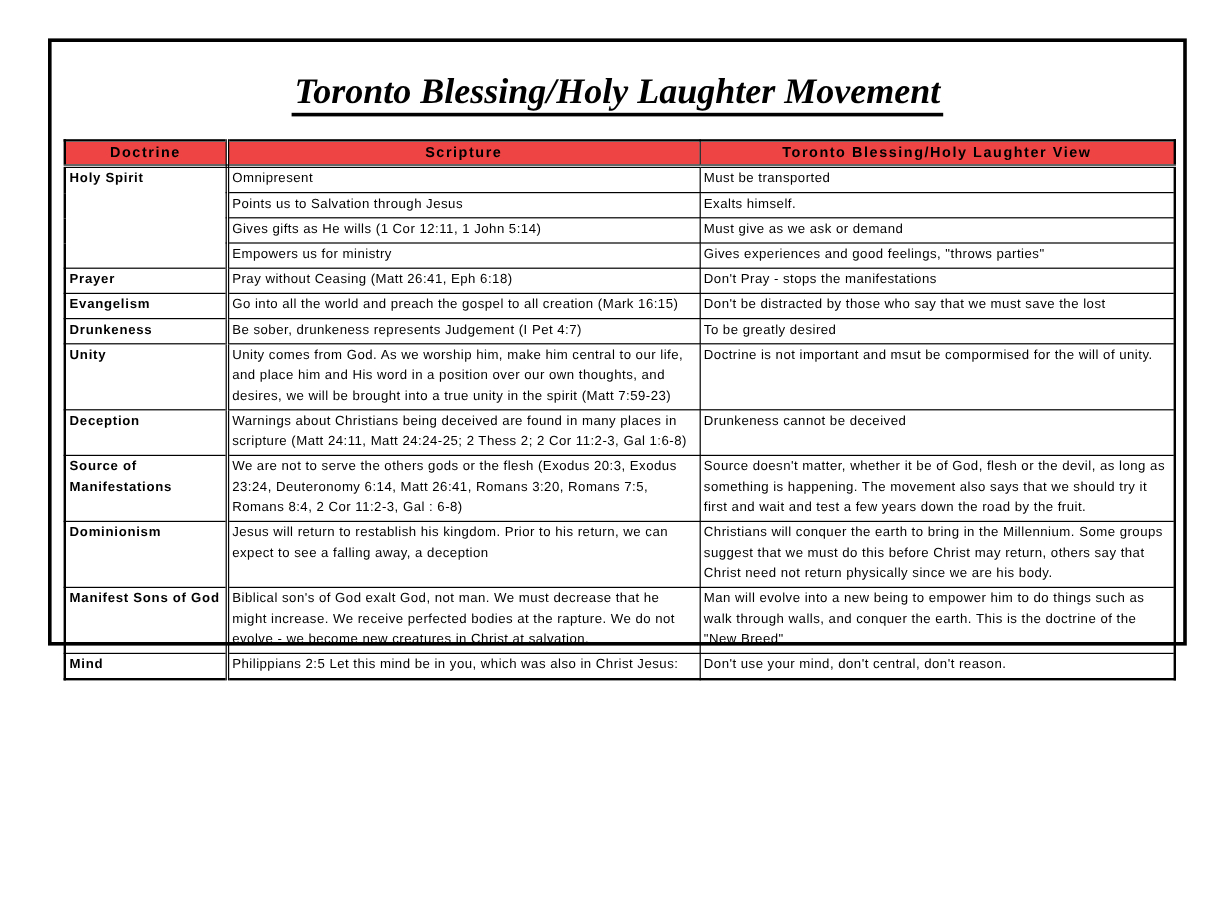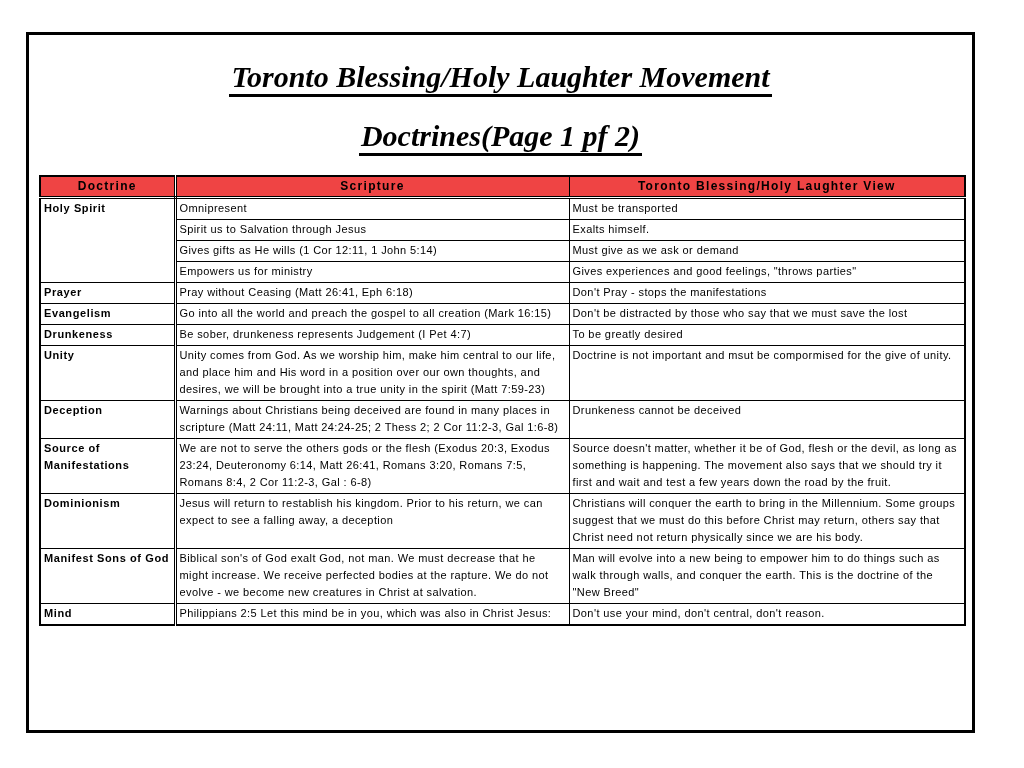--- a/index.html
+++ b/index.html
@@ -5,22 +5,22 @@
   html, body { margin: 0; padding: 0; }
   body {
     width: 1024px; height: 768px;
     background: #ffffff;
     font-family: "Liberation Sans", sans-serif;
     position: relative;
     color: #000;
   }
   .page {
     position: absolute;
-    left: 26px; top: 32px;
-    width: 949px; height: 701px;
+    left: 40px; top: 32px;
+    width: 949px; height: 506px;
     border: 3px solid #000;
     box-sizing: border-box;
     background: #fff;
   }
   .title-row { text-align: center; margin: 0; }
   .title-1 { margin-top: 26px; }
   .title-2 { margin-top: 23px; }
   .title-text {
     display: inline-block;
     font-family: "Liberation Serif", serif;
@@ -65,23 +65,20 @@
   th.h-doctrine, td.doctrine-cell { border-right: 3px double #000; }
   td.doctrine-cell { font-weight: bold; letter-spacing: 0.6px; }
 </style>
 </head>
 <body>
 
 <div class="page">
   <div class="title-row title-1">
     <span class="title-text">Toronto Blessing/Holy Laughter Movement</span>
   </div>
-  <div class="title-row title-2">
-    <span class="title-text">Doctrines(Page 1 pf 2)</span>
-  </div>
 
   <table class="doctrine-table">
     <colgroup>
       <col class="c-doctrine">
       <col class="c-scripture">
       <col class="c-view">
     </colgroup>
     <thead>
       <tr>
         <th class="h-doctrine">Doctrine</th>
@@ -89,21 +86,21 @@
         <th>Toronto Blessing/Holy Laughter View</th>
       </tr>
     </thead>
     <tbody id="table-body">
         <tr>
           <td class="doctrine-cell" rowspan="4">Holy Spirit</td>
           <td class="scripture-cell">Omnipresent</td>
           <td class="view-cell">Must be transported</td>
         </tr>
         <tr>
-          <td class="scripture-cell">Spirit us to Salvation through Jesus</td>
+          <td class="scripture-cell">Points us to Salvation through Jesus</td>
           <td class="view-cell">Exalts himself.</td>
         </tr>
         <tr>
           <td class="scripture-cell">Gives gifts as He wills (1 Cor 12:11, 1 John 5:14)</td>
           <td class="view-cell">Must give as we ask or demand</td>
         </tr>
         <tr>
           <td class="scripture-cell">Empowers us for ministry</td>
           <td class="view-cell">Gives experiences and good feelings, "throws parties"</td>
         </tr>
@@ -118,21 +115,21 @@
           <td class="view-cell">Don't be distracted by those who say that we must save the lost</td>
         </tr>
         <tr>
           <td class="doctrine-cell">Drunkeness</td>
           <td class="scripture-cell">Be sober, drunkeness represents Judgement (I Pet 4:7)</td>
           <td class="view-cell">To be greatly desired</td>
         </tr>
         <tr>
           <td class="doctrine-cell">Unity</td>
           <td class="scripture-cell">Unity comes from God. As we worship him, make him central to our life, and place him and His word in a position over our own thoughts, and desires, we will be brought into a true unity in the spirit (Matt 7:59-23)</td>
-          <td class="view-cell">Doctrine is not important and msut be compormised for the give of unity.</td>
+          <td class="view-cell">Doctrine is not important and msut be compormised for the will of unity.</td>
         </tr>
         <tr>
           <td class="doctrine-cell">Deception</td>
           <td class="scripture-cell">Warnings about Christians being deceived are found in many places in scripture (Matt 24:11, Matt 24:24-25; 2 Thess 2; 2 Cor 11:2-3, Gal 1:6-8)</td>
           <td class="view-cell">Drunkeness cannot be deceived</td>
         </tr>
         <tr>
           <td class="doctrine-cell">Source of Manifestations</td>
           <td class="scripture-cell">We are not to serve the others gods or the flesh (Exodus 20:3, Exodus 23:24, Deuteronomy 6:14, Matt 26:41, Romans 3:20, Romans 7:5, Romans 8:4, 2 Cor 11:2-3, Gal : 6-8)</td>
           <td class="view-cell">Source doesn't matter, whether it be of God, flesh or the devil, as long as something is happening. The movement also says that we should try it first and wait and test a few years down the road by the fruit.</td>

